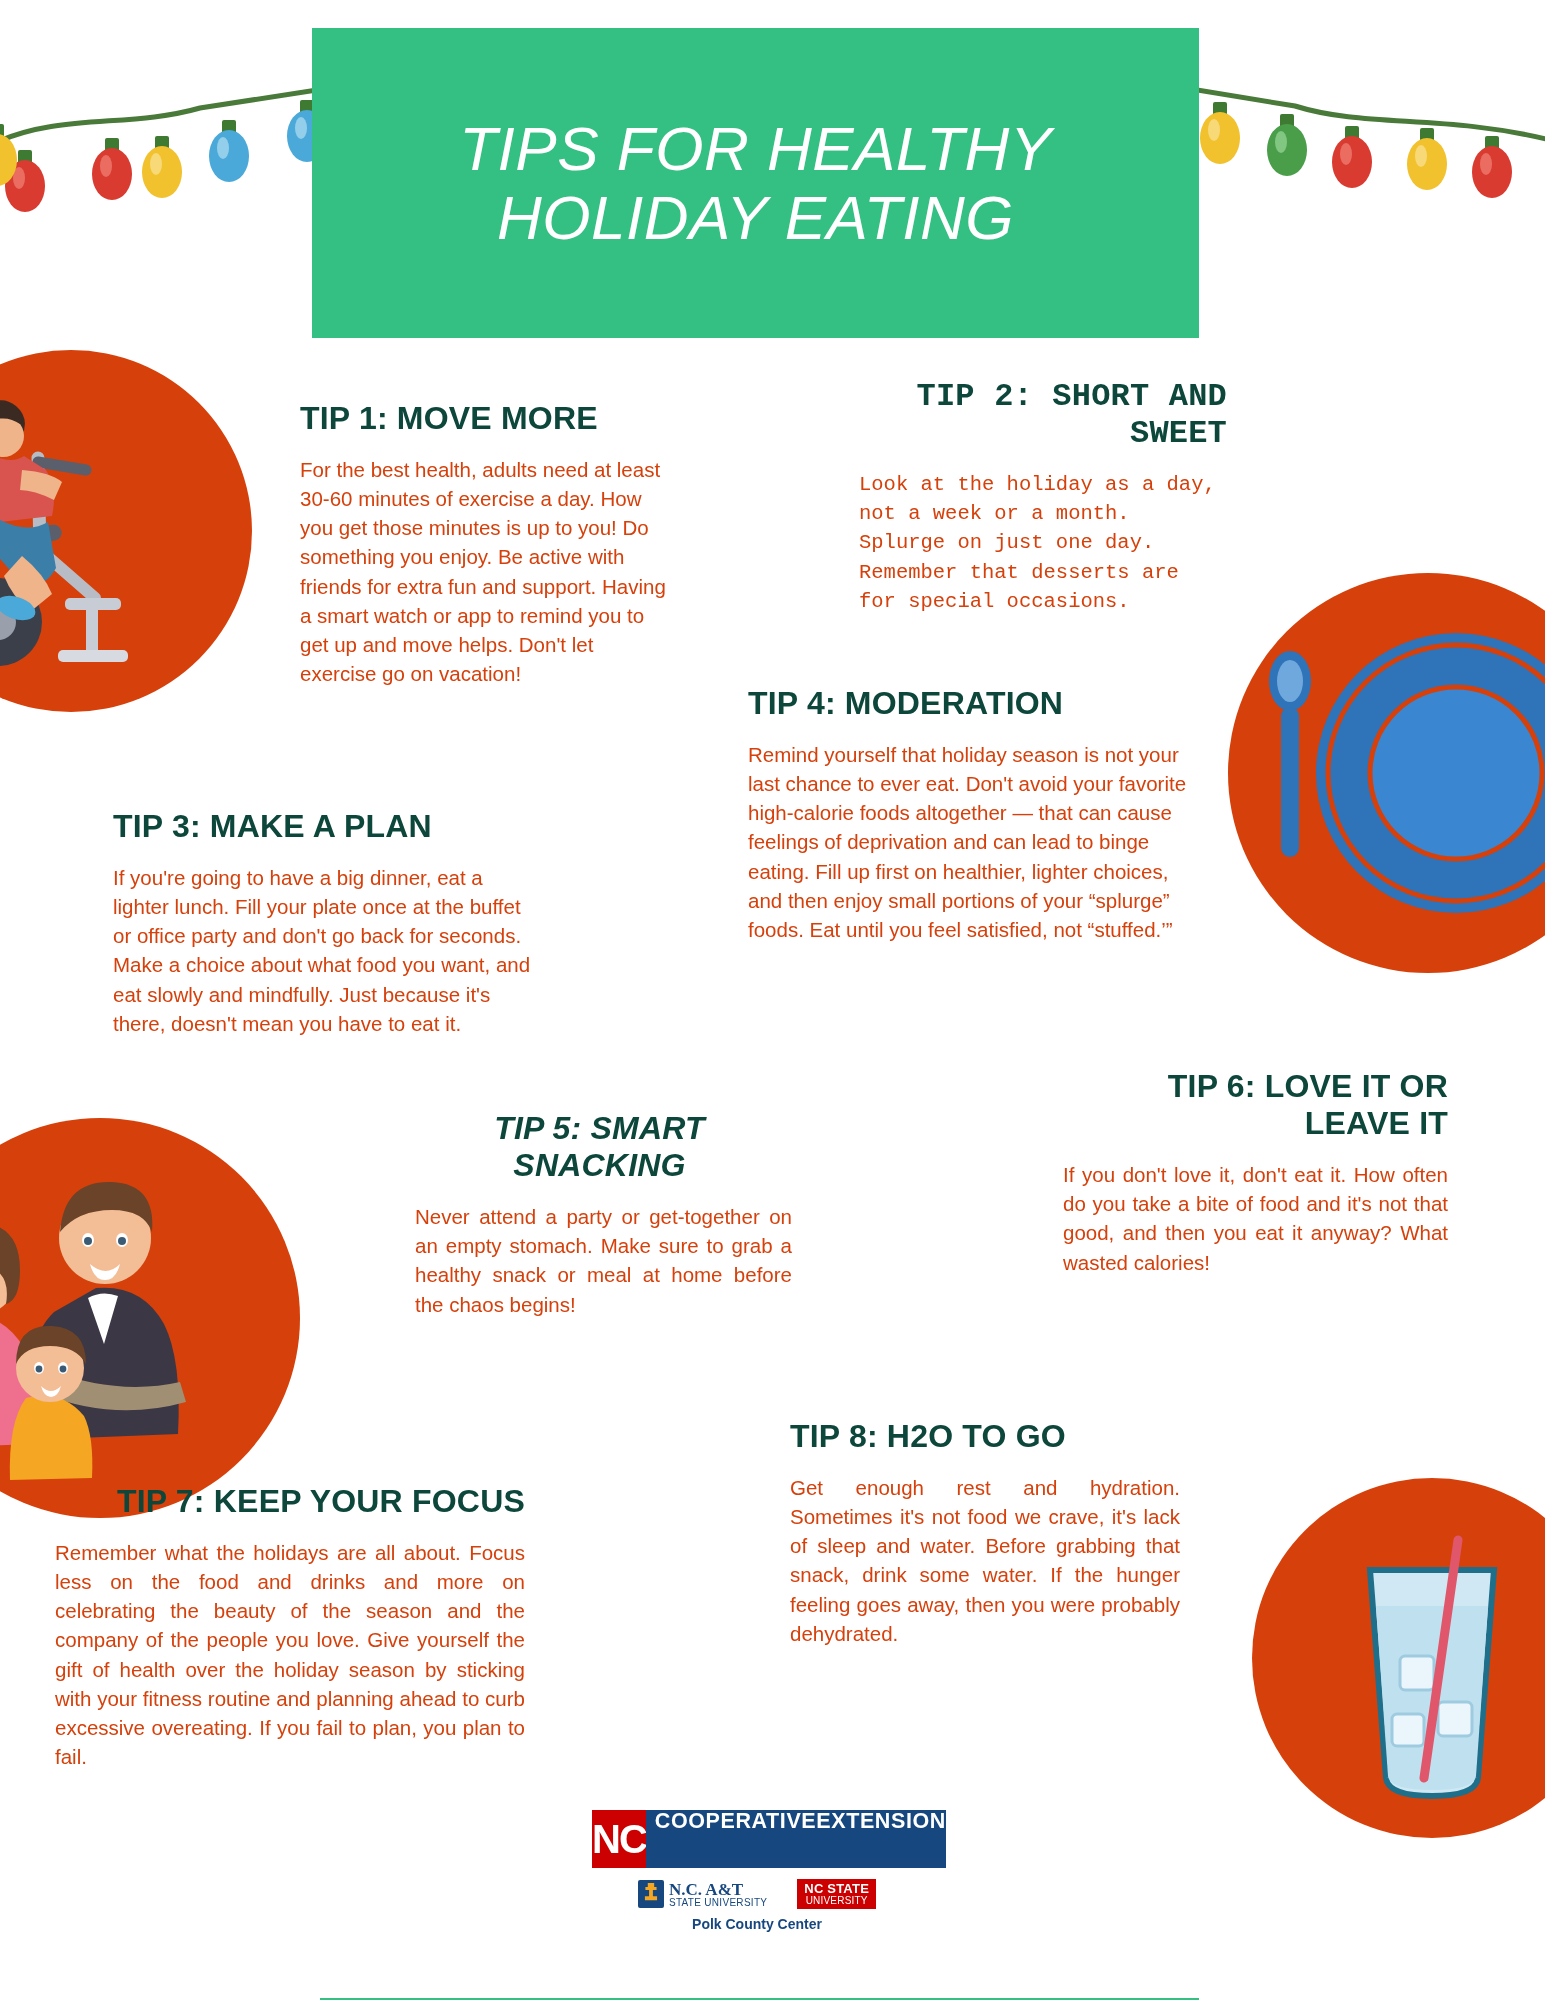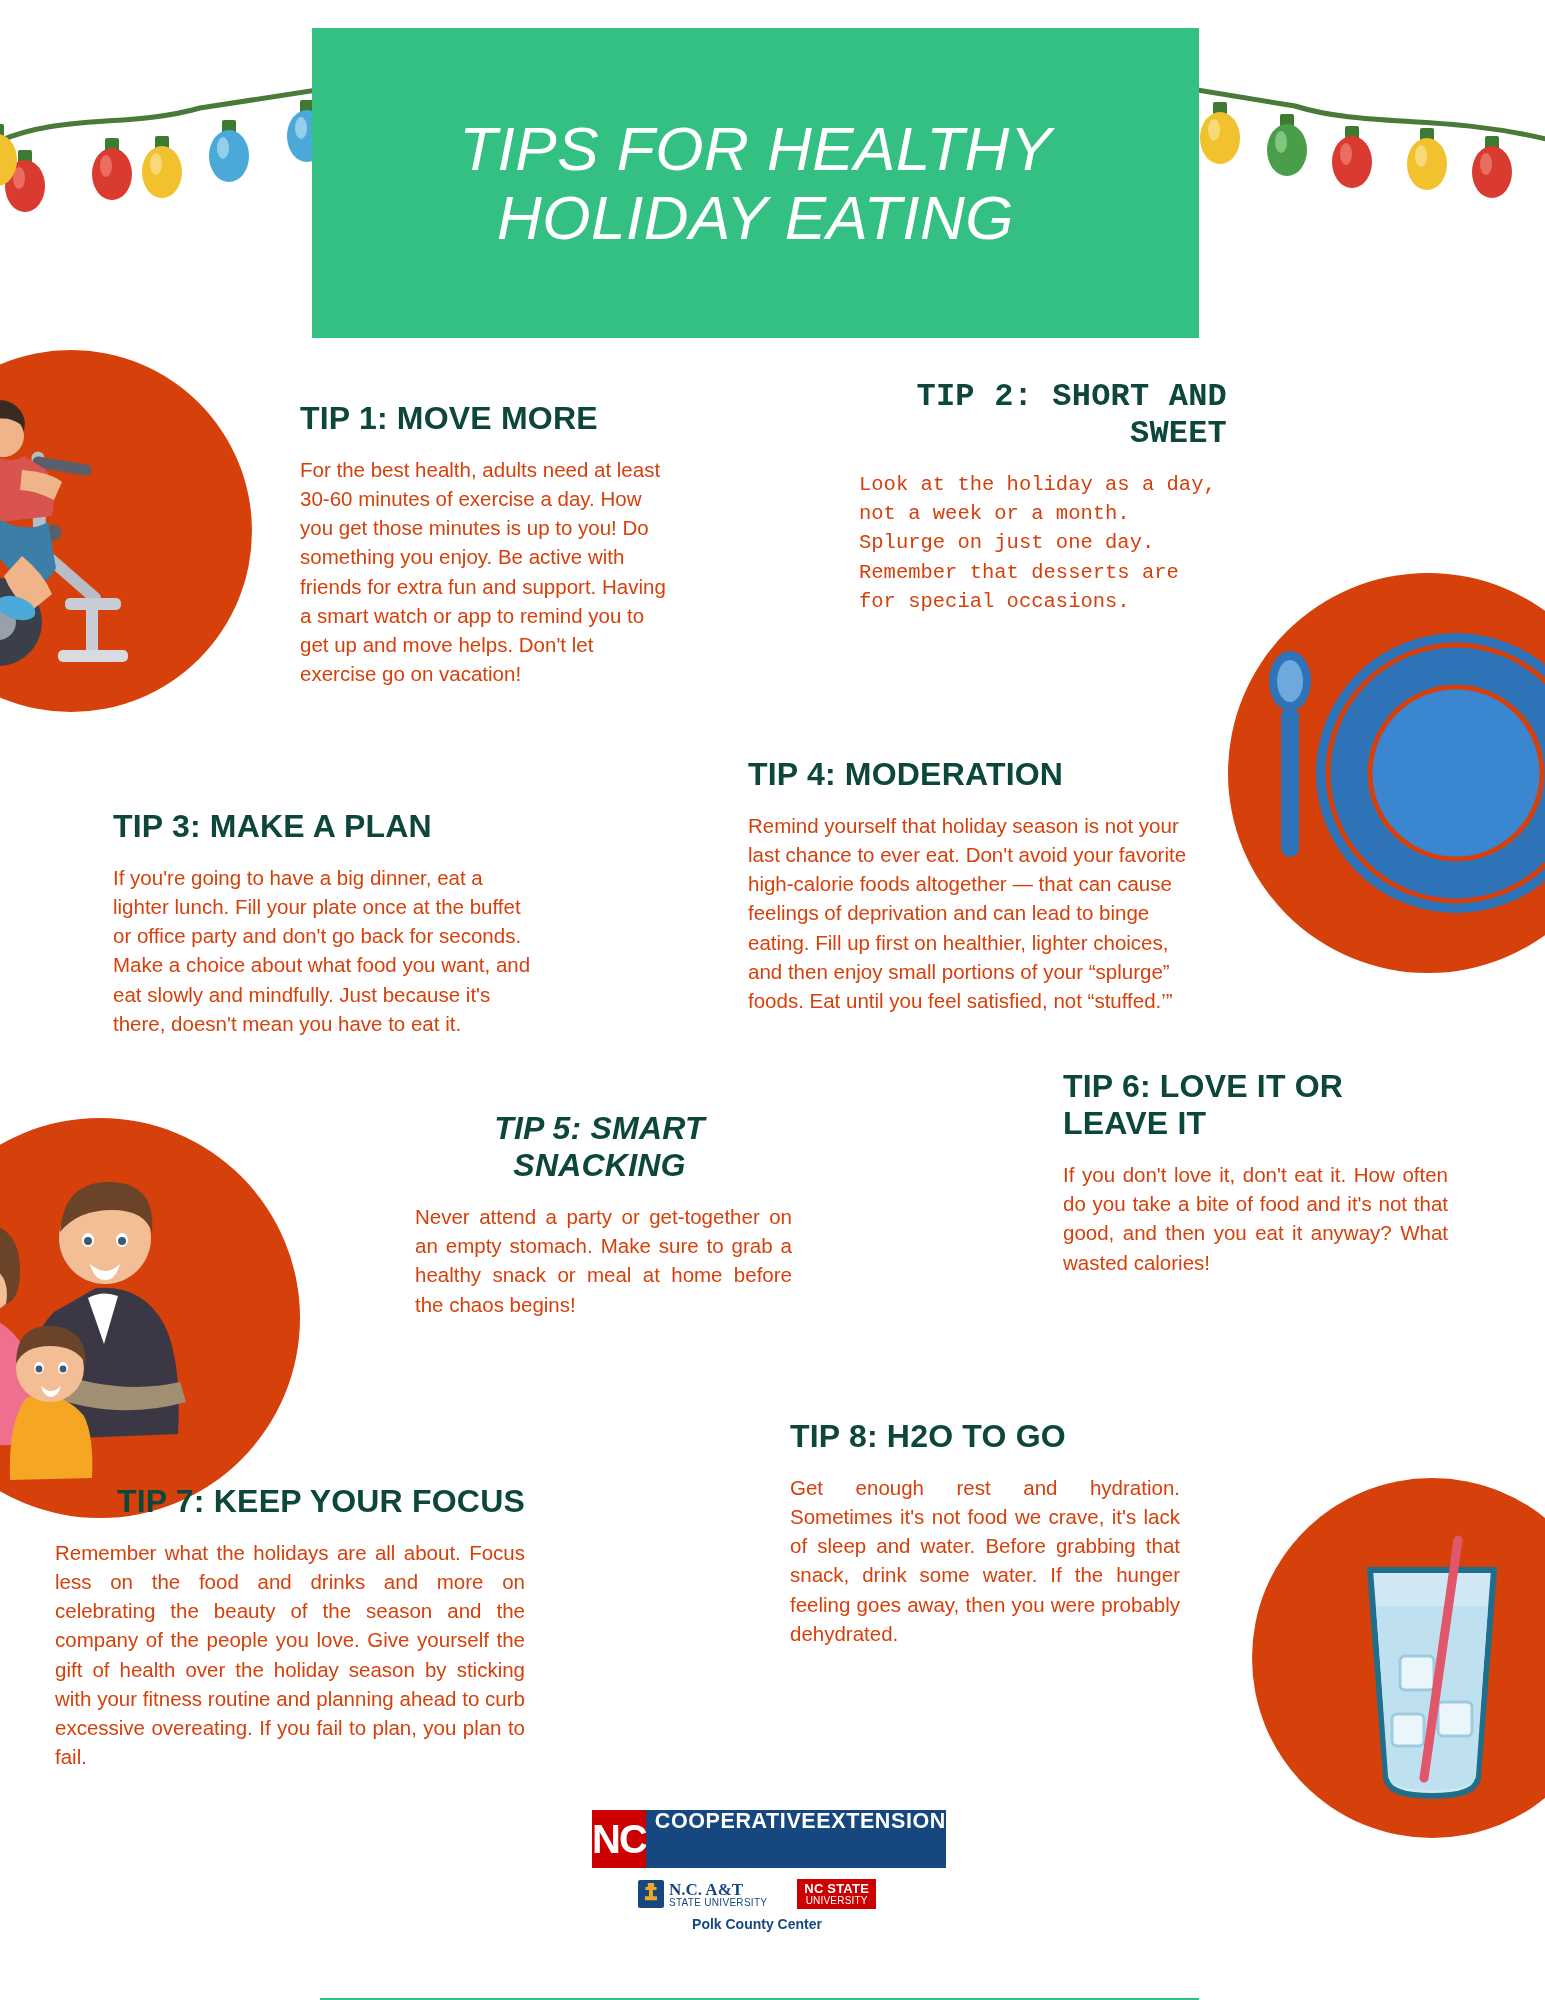--- a/index.html
+++ b/index.html
@@ -56,26 +56,26 @@
   .tip p {
     color:#d6400b;
     font-size:20.5px;
     line-height:1.42;
   }
 
   .tip1 { left:300px; top:372px;  width:372px; }
   .tip2 { left:847px; top:350px;  width:380px; text-align:right;font-family:Liberation Mono, monospace; }
   .tip2 p { text-align:left; padding-left:12px; }
   .tip3 { left:113px; top:780px;  width:420px; }
-  .tip4 { left:748px; top:728px;  width:440px; }
+  .tip4 { left:748px; top:657px;  width:440px; }
   .tip5 { left:407px; top:1082px; width:385px; }
   .tip5 h2 { text-align:center;font-style:italic; }
   .tip5 p  { text-align:justify; padding-left:8px; }
   .tip6 { left:1063px; top:1040px; width:385px; }
-  .tip6 h2 { }
+  .tip6 h2 { text-align:right; }
   .tip6 p { text-align:justify; }
   .tip7 { left:55px; top:1455px; width:470px; }
   .tip7 h2 { text-align:right; }
   .tip7 p { text-align:justify; }
   .tip8 { left:790px; top:1390px; width:390px; }
   .tip8 p { text-align:justify; }
 
   
   .logo-block { position:absolute; left:592px; top:1782px; width:330px; z-index:6; }
   .nc-logo { display:flex; height:58px; width:313px; }

